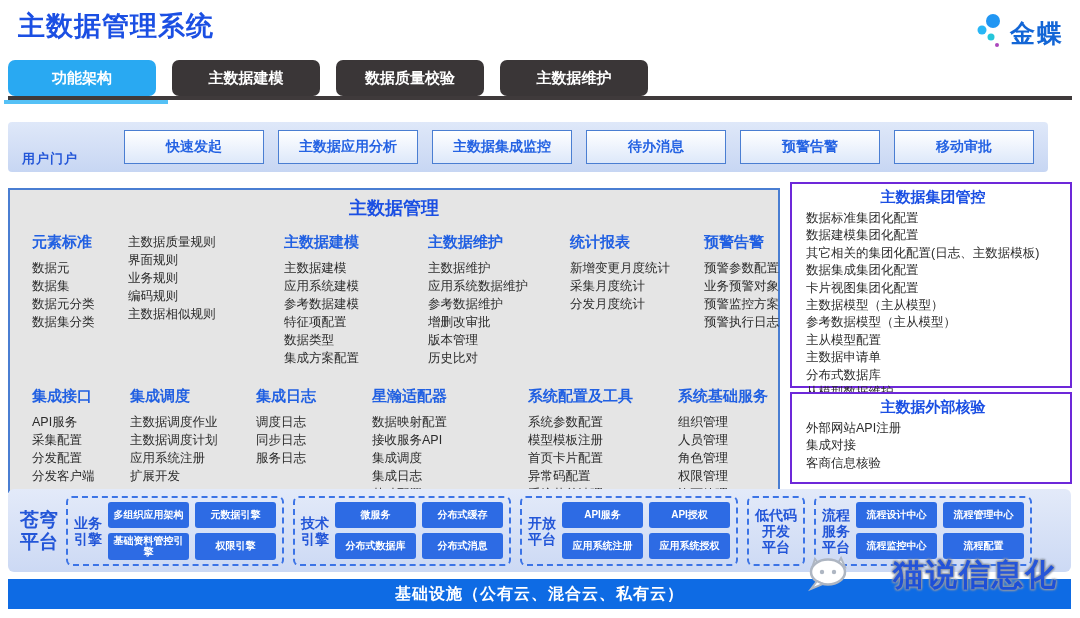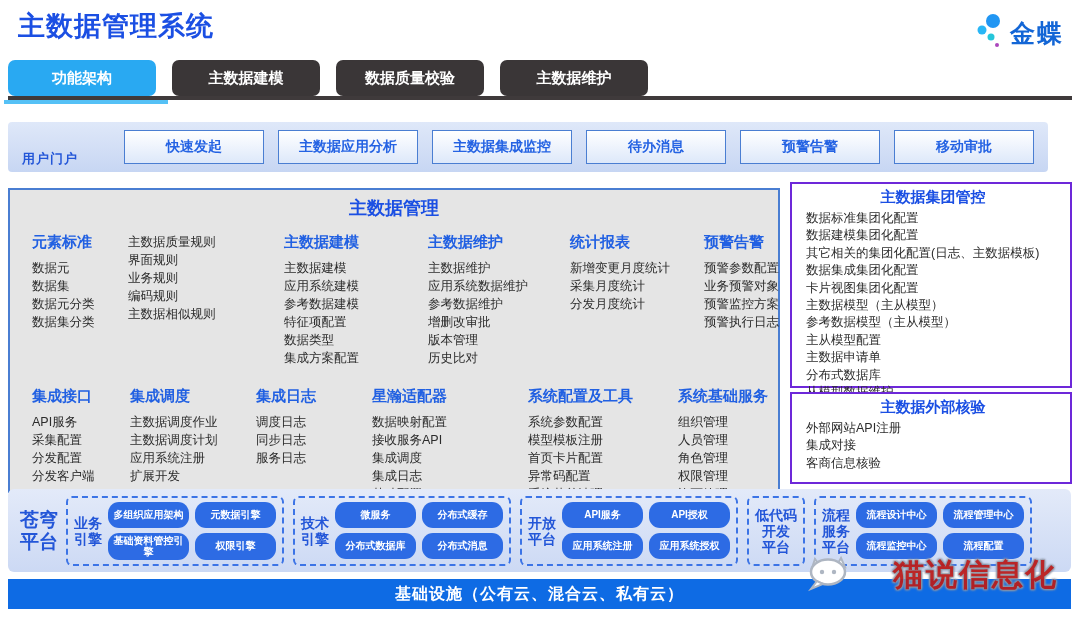--- a/index.html
+++ b/index.html
@@ -40,28 +40,28 @@
   .side-box .item { font-size:12.5px; color:#2b2b2b; line-height:17.4px; white-space:nowrap; }
 
   
   .platform { position:absolute; top:489px; left:8px; width:1063px; height:83px; background:linear-gradient(180deg,#e3eaf9,#ccd9f4); border-radius:6px; display:flex; align-items:center; padding:0 6px 0 12px; }
   .pre { white-space:pre-line; }
   .platform-label { font-size:19px; font-weight:800; color:#2356d8; line-height:22px; text-align:center; margin-right:8px; }
   .pgroups { display:flex; gap:9px; flex:1; }
   .pgroup { border:2px dashed #3c74e6; border-radius:6px; display:flex; align-items:center; padding:4px 6px; gap:6px; }
   .pgroup-label { font-size:14px; font-weight:800; color:#2356d8; line-height:16px; text-align:center; }
   .chips { display:grid; grid-template-columns:repeat(2,81px); gap:5px 6px; }
-  .chip { background:#2d6be4; color:#fff; font-size:10px; font-weight:700; border-radius:11px; min-height:26px; display:flex; align-items:center; justify-content:center; text-align:center; line-height:11.5px; padding:2px 3px; }
+  .chip { background:#2d6be4; color:#fff; font-size:10px; font-weight:700; border-radius:3px; min-height:26px; display:flex; align-items:center; justify-content:center; text-align:center; line-height:11.5px; padding:2px 3px; }
 
   
   .footer-bar { position:absolute; top:579px; left:8px; width:1063px; height:30px; background:#0e6be4; color:#fff; font-size:16px; font-weight:700; display:flex; align-items:center; justify-content:center; letter-spacing:1px; }
 
   
   .watermark { position:absolute; top:553px; right:22px; display:flex; align-items:center; gap:2px; z-index:5; }
-  .watermark-text { font-size:31px; font-weight:800; color:#b91c1c; letter-spacing:2px;
+  .watermark-text { font-size:31px; font-weight:800; color:#1d4ed8; letter-spacing:2px;
     text-shadow:1px 1px 2px #8f97a5,-1px -1px 2px #8f97a5,1px -1px 2px #8f97a5,-1px 1px 2px #8f97a5; opacity:.95;padding-left:38px; }
 </style>
 </head>
 <body>
 
 <div class="stage">
 
   <div class="header">
     <div class="app-title">主数据管理系统</div>
     <div class="logo">

